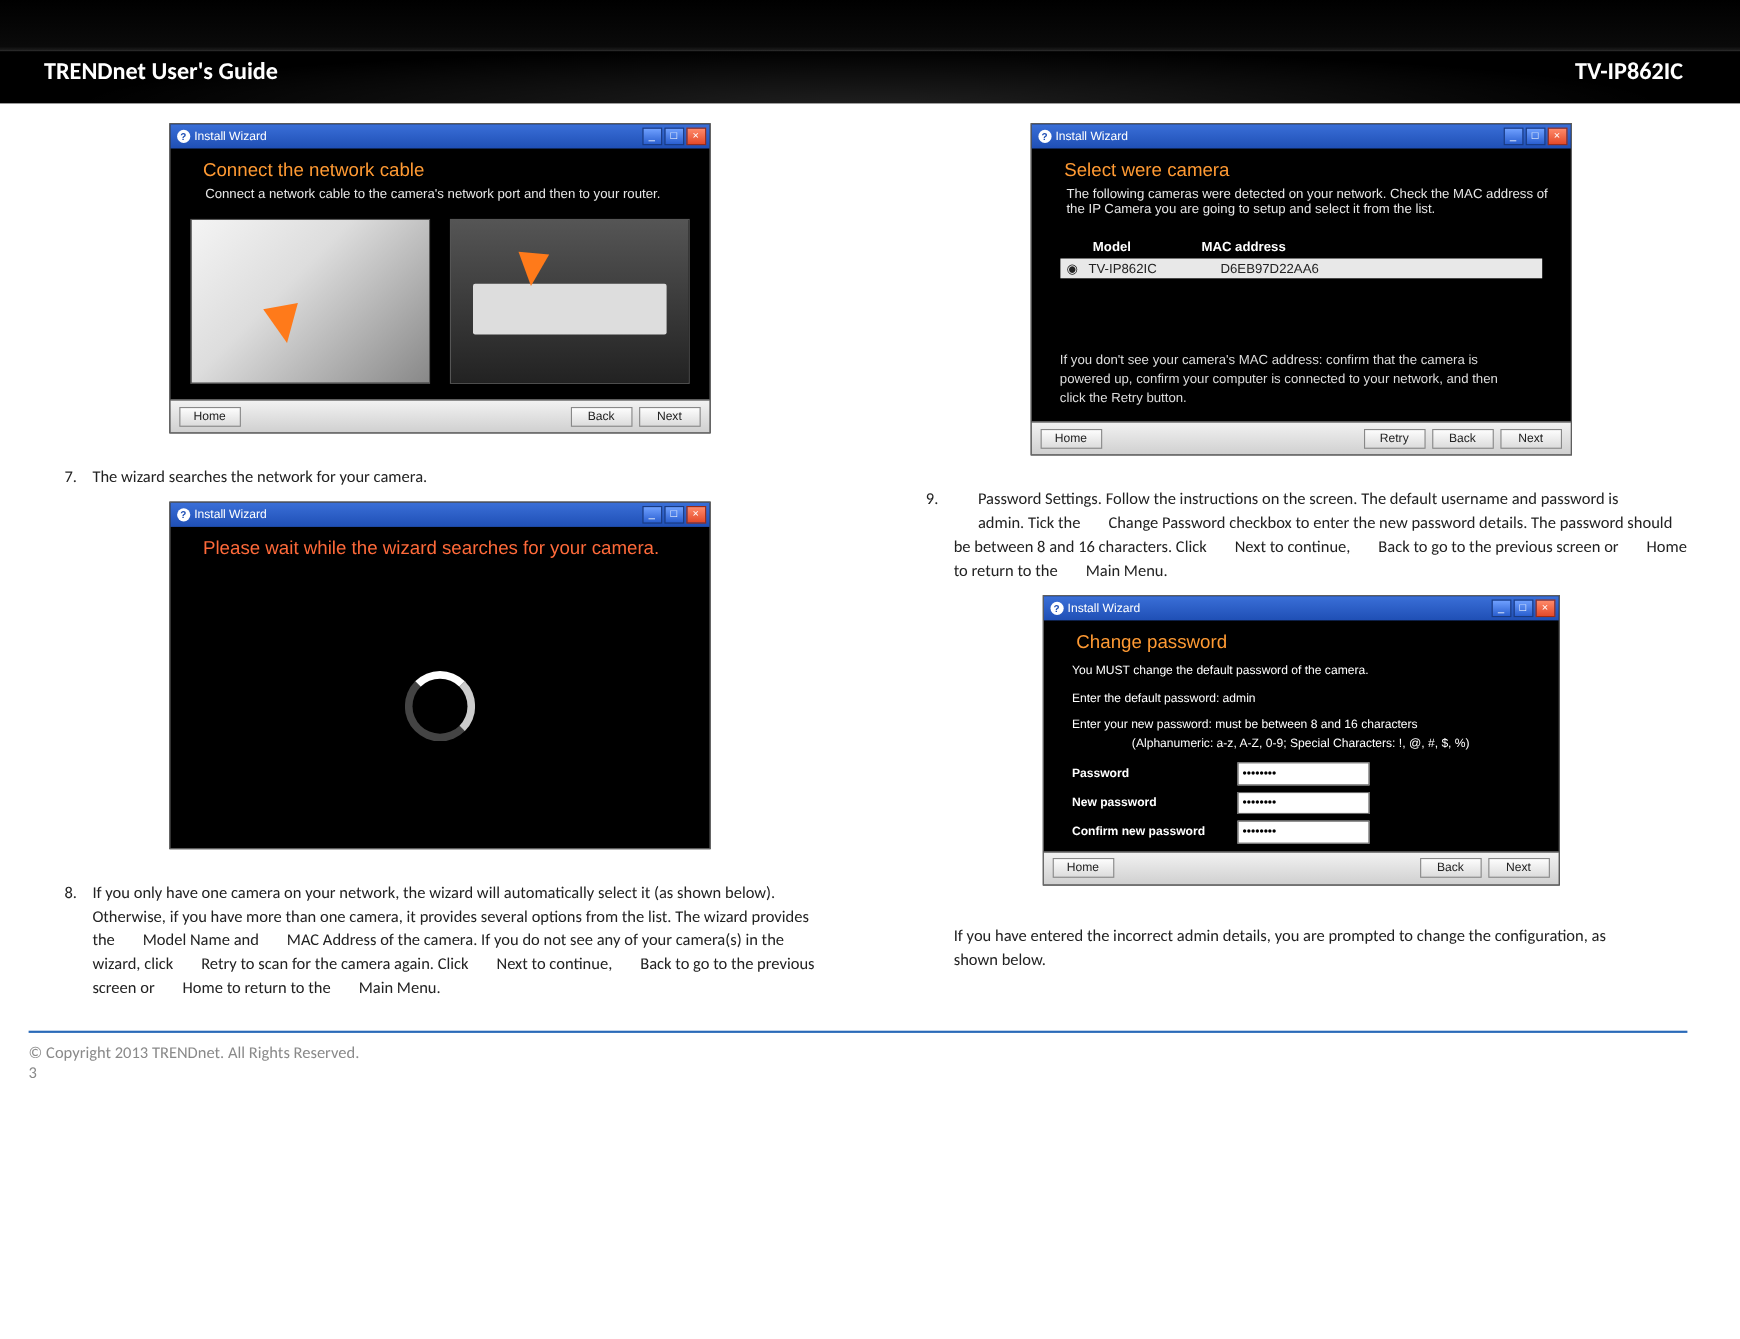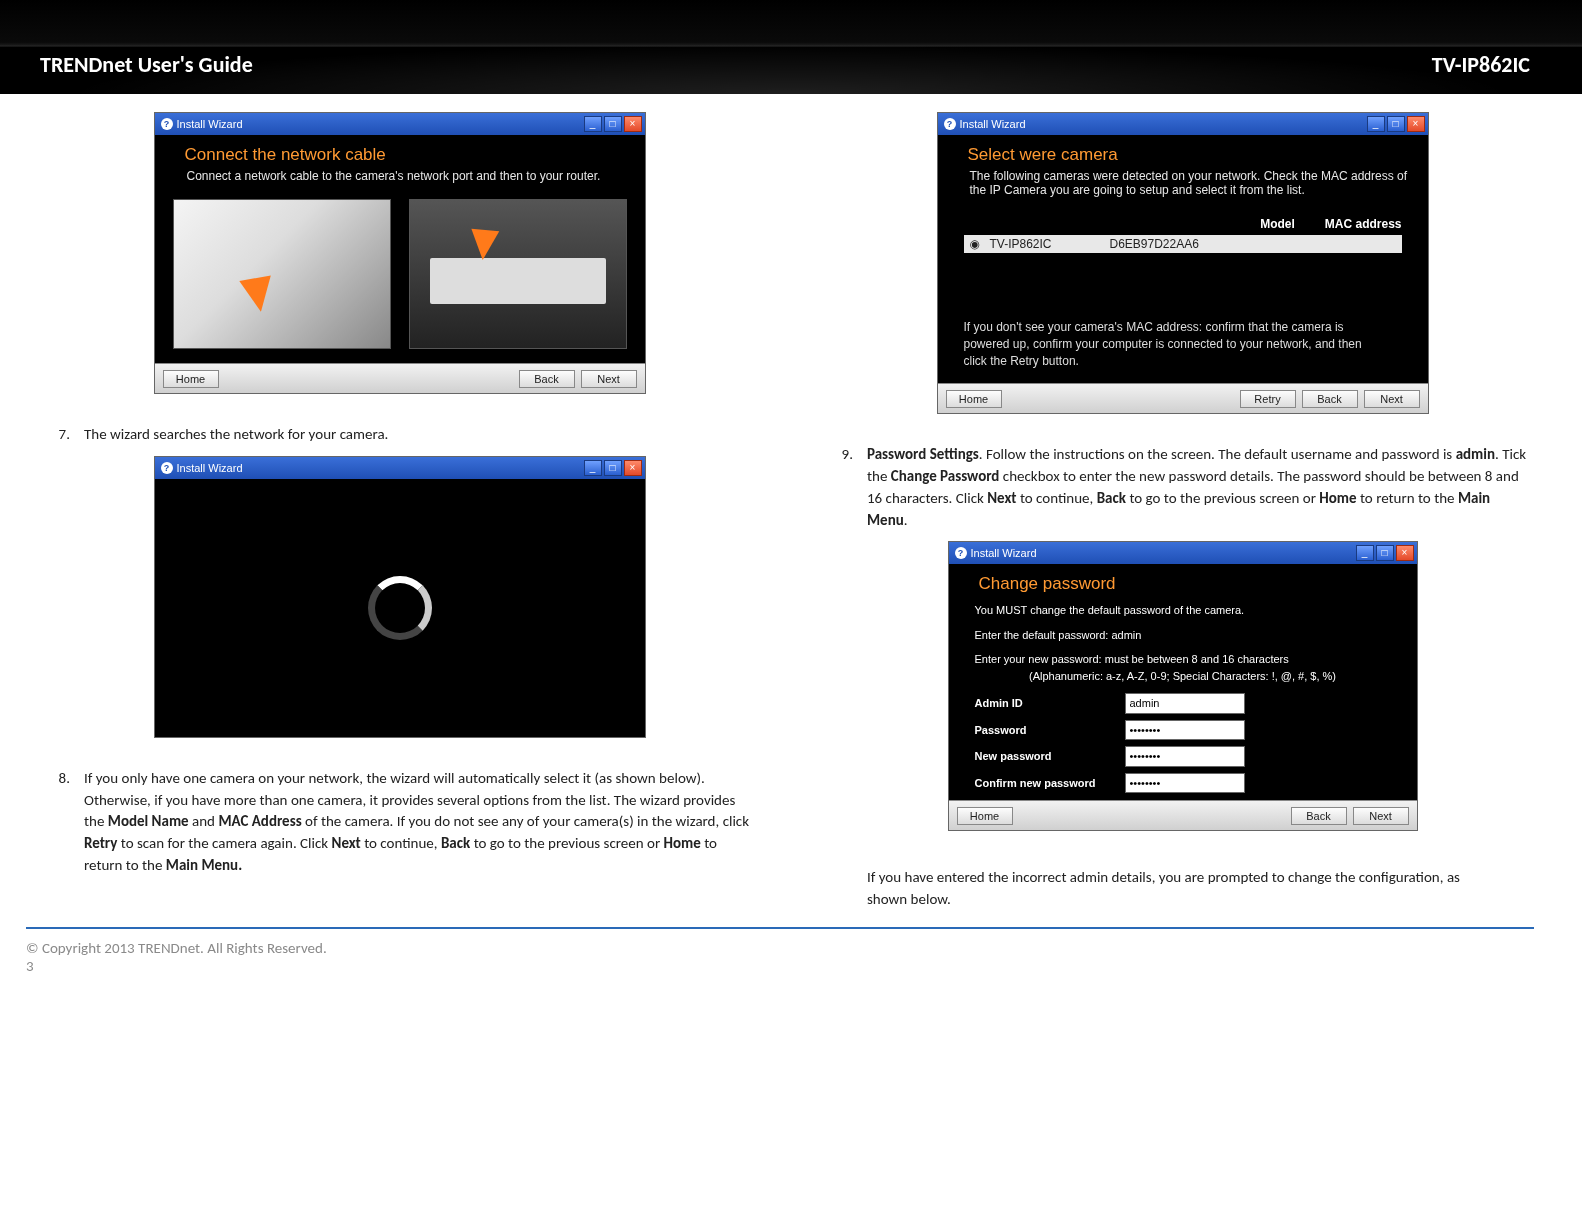--- a/index.html
+++ b/index.html
@@ -27,38 +27,38 @@
 .cam-photo::after{content:"";position:absolute;left:68px;top:78px;width:0;height:0;border-left:16px solid transparent;border-right:16px solid transparent;border-top:34px solid #ff7a1a;transform:rotate(-10deg);}
 .router-photo{position:absolute;inset:0;background:linear-gradient(180deg,#555 0%,#222 100%);}
 .router-photo::before{content:"";position:absolute;left:20px;right:20px;top:58px;height:46px;background:#ddd;border-radius:2px;}
 .router-photo::after{content:"";position:absolute;left:60px;top:30px;width:0;height:0;border-left:14px solid transparent;border-right:14px solid transparent;border-top:30px solid #ff7a1a;transform:rotate(5deg);}
 .btnbar{background:linear-gradient(180deg,#f2f2f2,#d0d0d0);height:30px;display:flex;align-items:center;justify-content:space-between;padding:0 8px;border-top:1px solid #888;}
 .btnbar .right{display:flex;gap:6px;}
 .wbtn{background:linear-gradient(180deg,#fdfdfd,#dcdcdc);border:1px solid #888;color:#222;font-size:11px;padding:2px 12px;min-width:56px;text-align:center;}
 .spinbox{height:258px;display:flex;align-items:center;justify-content:center;}
 .spinner{width:64px;height:64px;border-radius:50%;border:7px solid #444;border-top-color:#fff;border-right-color:#ccc;}
 .tbl-area{padding:6px 26px 12px 26px;}
-.tbl-head{display:flex;font-weight:bold;font-size:12px;padding:4px 0 4px 30px;gap:30px;justify-content:flex-end;}
+.tbl-head{display:flex;font-weight:bold;font-size:12px;padding:4px 0 4px 30px;gap:64px;}
 .tbl-row{display:flex;align-items:center;background:#e8e8e8;color:#222;font-size:12px;padding:2px 6px;}
 .tbl-row .rad{width:20px;}
 .tbl-row .c1{width:120px;}
 .tbl-row .c2{flex:1;}
 .note{font-size:12px;color:#ddd;padding:4px 40px 14px 26px;line-height:1.4;}
 .sect-pw{padding:4px 26px;font-size:11px;line-height:1.5;}
 .frow{display:flex;align-items:center;padding:3px 0;}
 .flab{width:150px;color:#fff;font-weight:bold;font-size:11px;}
 .finp{background:#fff;color:#000;border:1px solid #666;padding:1px 4px;font-size:11px;width:120px;}
 .chkrow{color:#4aa0ff;font-size:11px;padding:6px 0;font-weight:bold;}
 .chkrow .sm{color:#bbb;font-weight:normal;font-size:9px;}
 ol.steps{list-style:none;margin:16px 0 0 0;}
 ol.steps>li{display:flex;gap:14px;margin-bottom:10px;line-height:1.45;}
 ol.steps .num{min-width:22px;text-align:right;}
 .para{margin:22px 36px 0 36px;line-height:1.45;}
 .footer{margin:8px 48px 0 26px;border-top:2px solid #2a6ab8;padding:10px 0 24px 0;display:flex;justify-content:space-between;color:#8a8a8a;font-size:15px;flex-direction:column;}
-.b{font-weight:bold;}
+.b{font-weight:normal;margin-left:22px;}
 </style>
 </head>
 <body>
 
 <div class="page-header">
   <div class="hdr-left">TRENDnet User's Guide</div>
   <div class="hdr-right">TV-IP862IC</div>
 </div>
 
 <div class="cols">
@@ -112,20 +112,21 @@
           <span class="t">
               <span class="tbic">?</span>
               <span>Install Wizard</span>
             </span>
           <span class="tbbtns">
             <span class="tbbtn">_</span>
             <span class="tbbtn">□</span>
             <span class="tbbtn cl">×</span>
           </span>
         </div>
+        <div class="wiz-h" style="color:#ff6a3a;">Please wait while the wizard searches for your camera.</div>
         <div class="spinbox">
             <div class="spinner"></div>
           </div>
       </div>
     </div>
 
     <ol class="steps">
       <li>
         <span class="num">8.</span>
         <span>
@@ -202,24 +203,20 @@
         <div class="wiz-h">Change password</div>
         <div class="sect-pw">
           <div>You MUST change the default password of the camera.</div>
           <div style="height:8px"></div>
           <div>Enter the default password: admin</div>
           <div style="height:8px"></div>
           <div>Enter your new password: must be between 8 and 16 characters</div>
           <div style="text-align:center">(Alphanumeric: a-z, A-Z, 0-9; Special Characters: !, @, #, $, %)</div>
           <div style="height:6px"></div>
           <div class="frow">
-            <span class="flab">Admin ID</span>
-            <span class="finp">admin</span>
-          </div>
-          <div class="frow">
             <span class="flab">Password</span>
             <span class="finp">••••••••</span>
           </div>
           <div class="frow">
             <span class="flab">New password</span>
             <span class="finp">••••••••</span>
           </div>
           <div class="frow">
             <span class="flab">Confirm new password</span>
             <span class="finp">••••••••</span>

